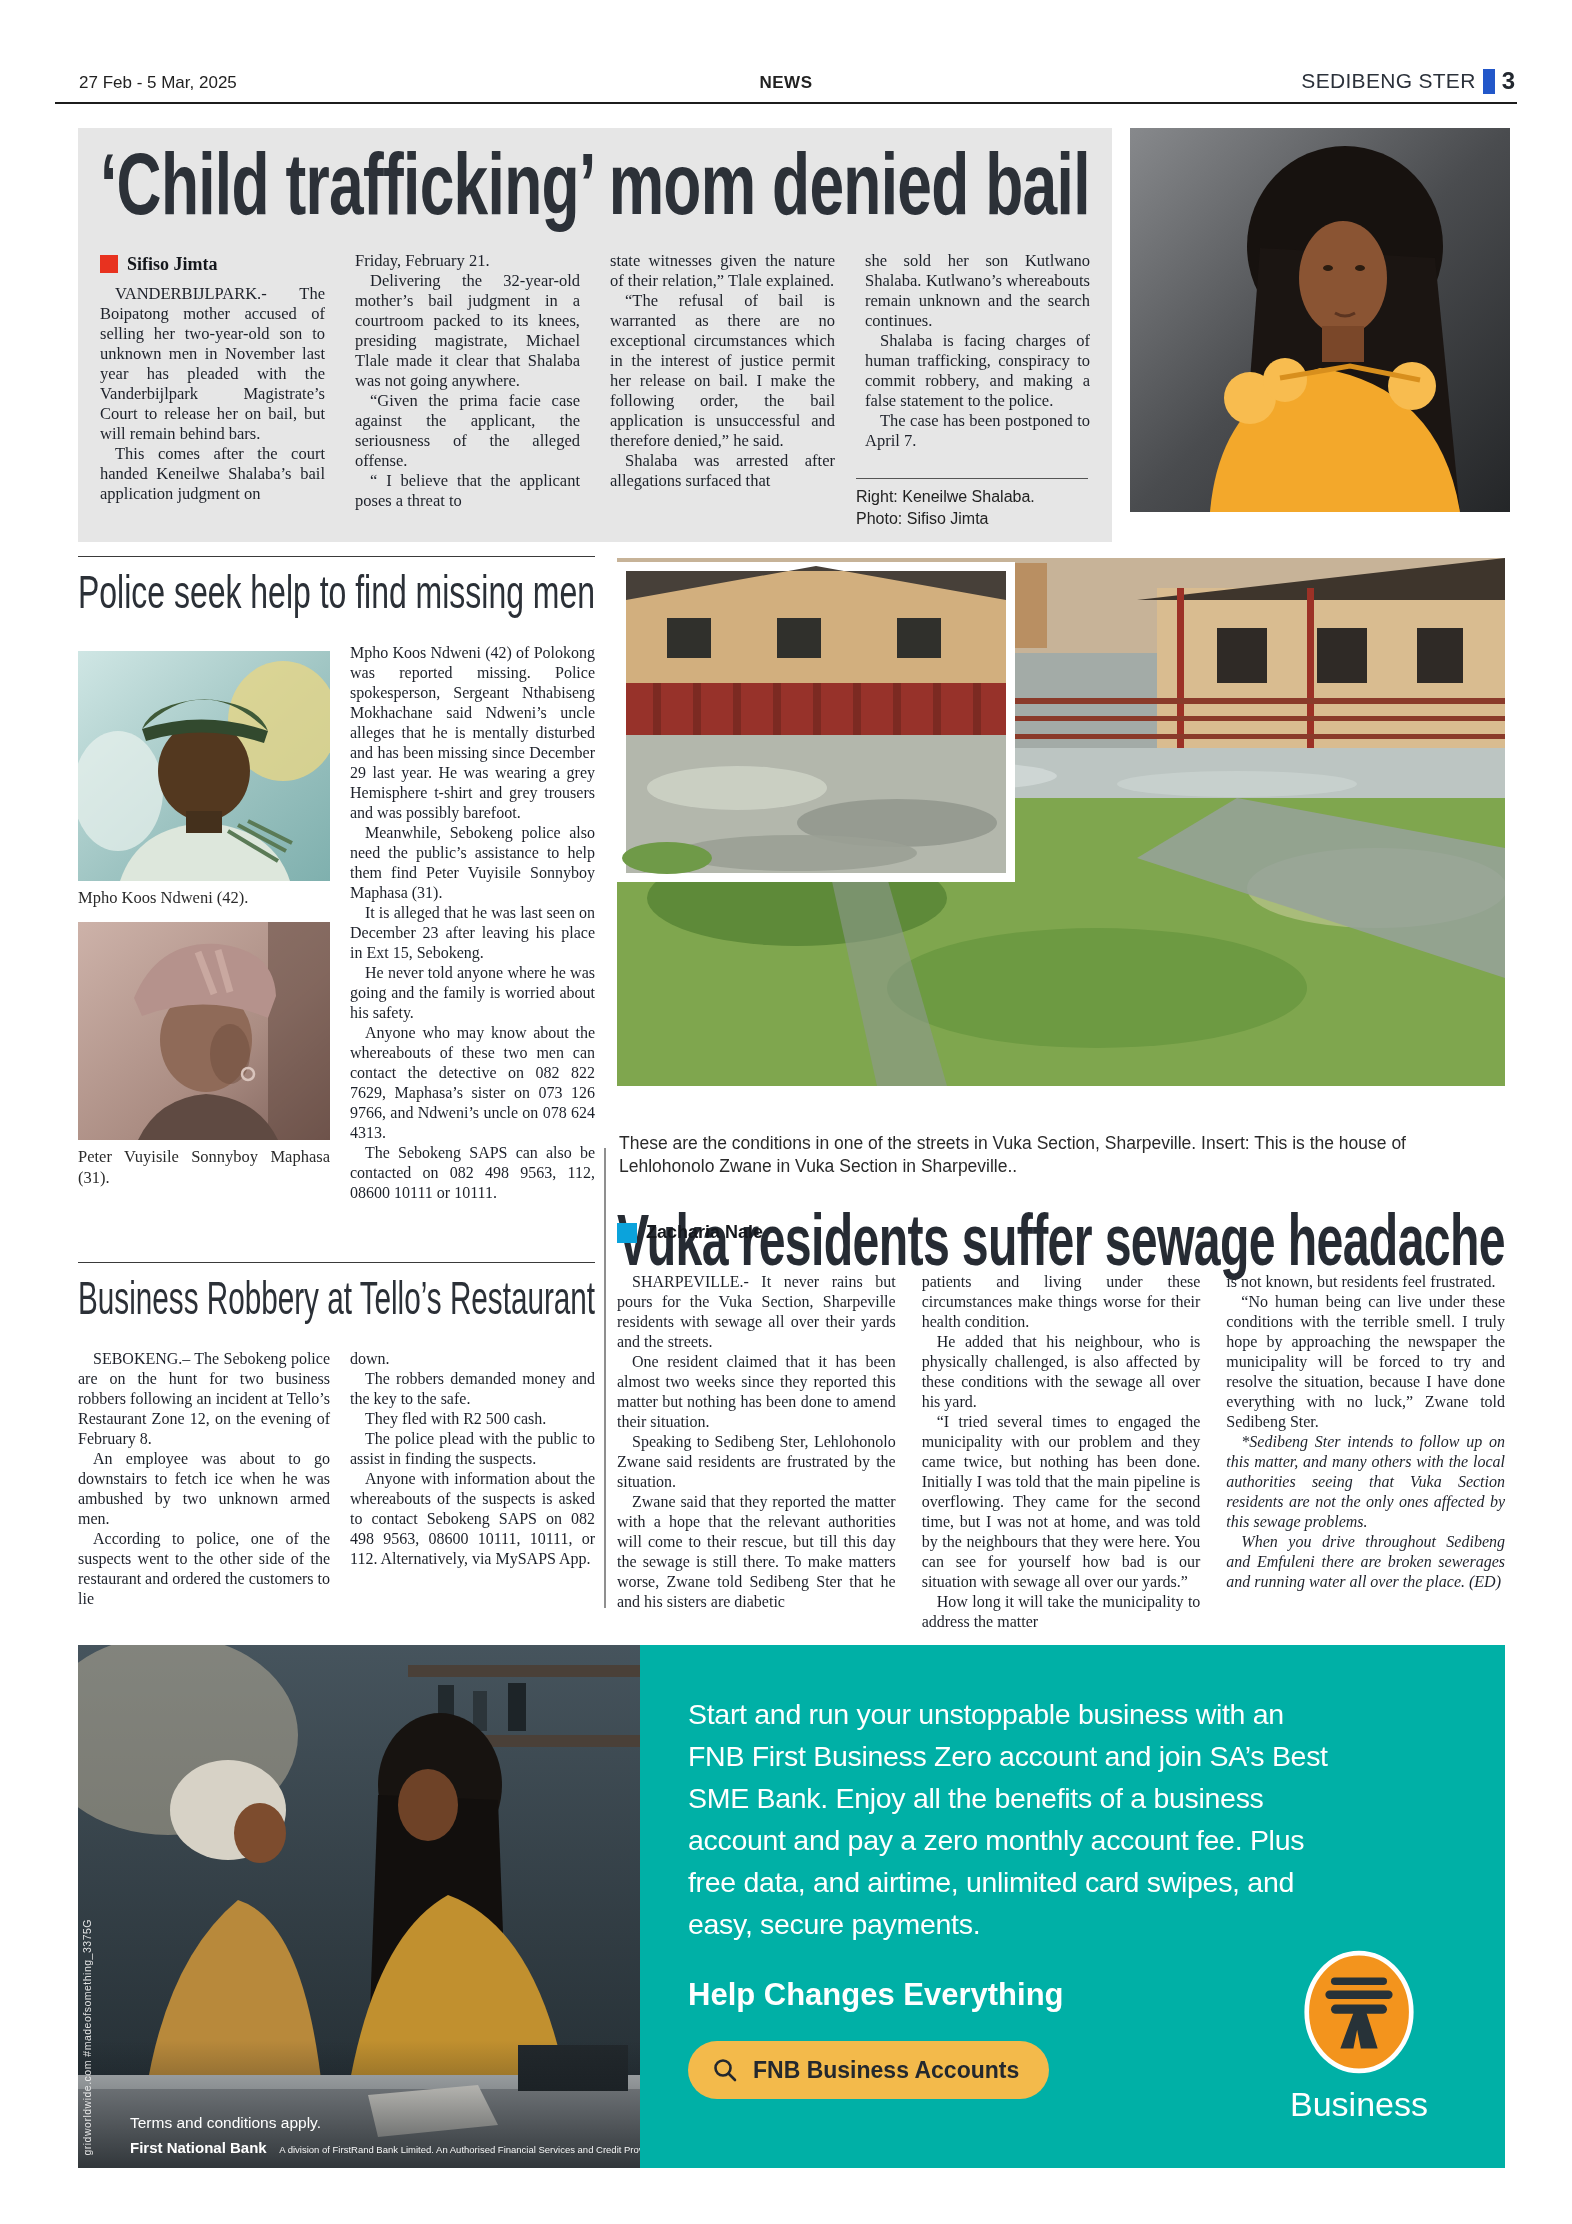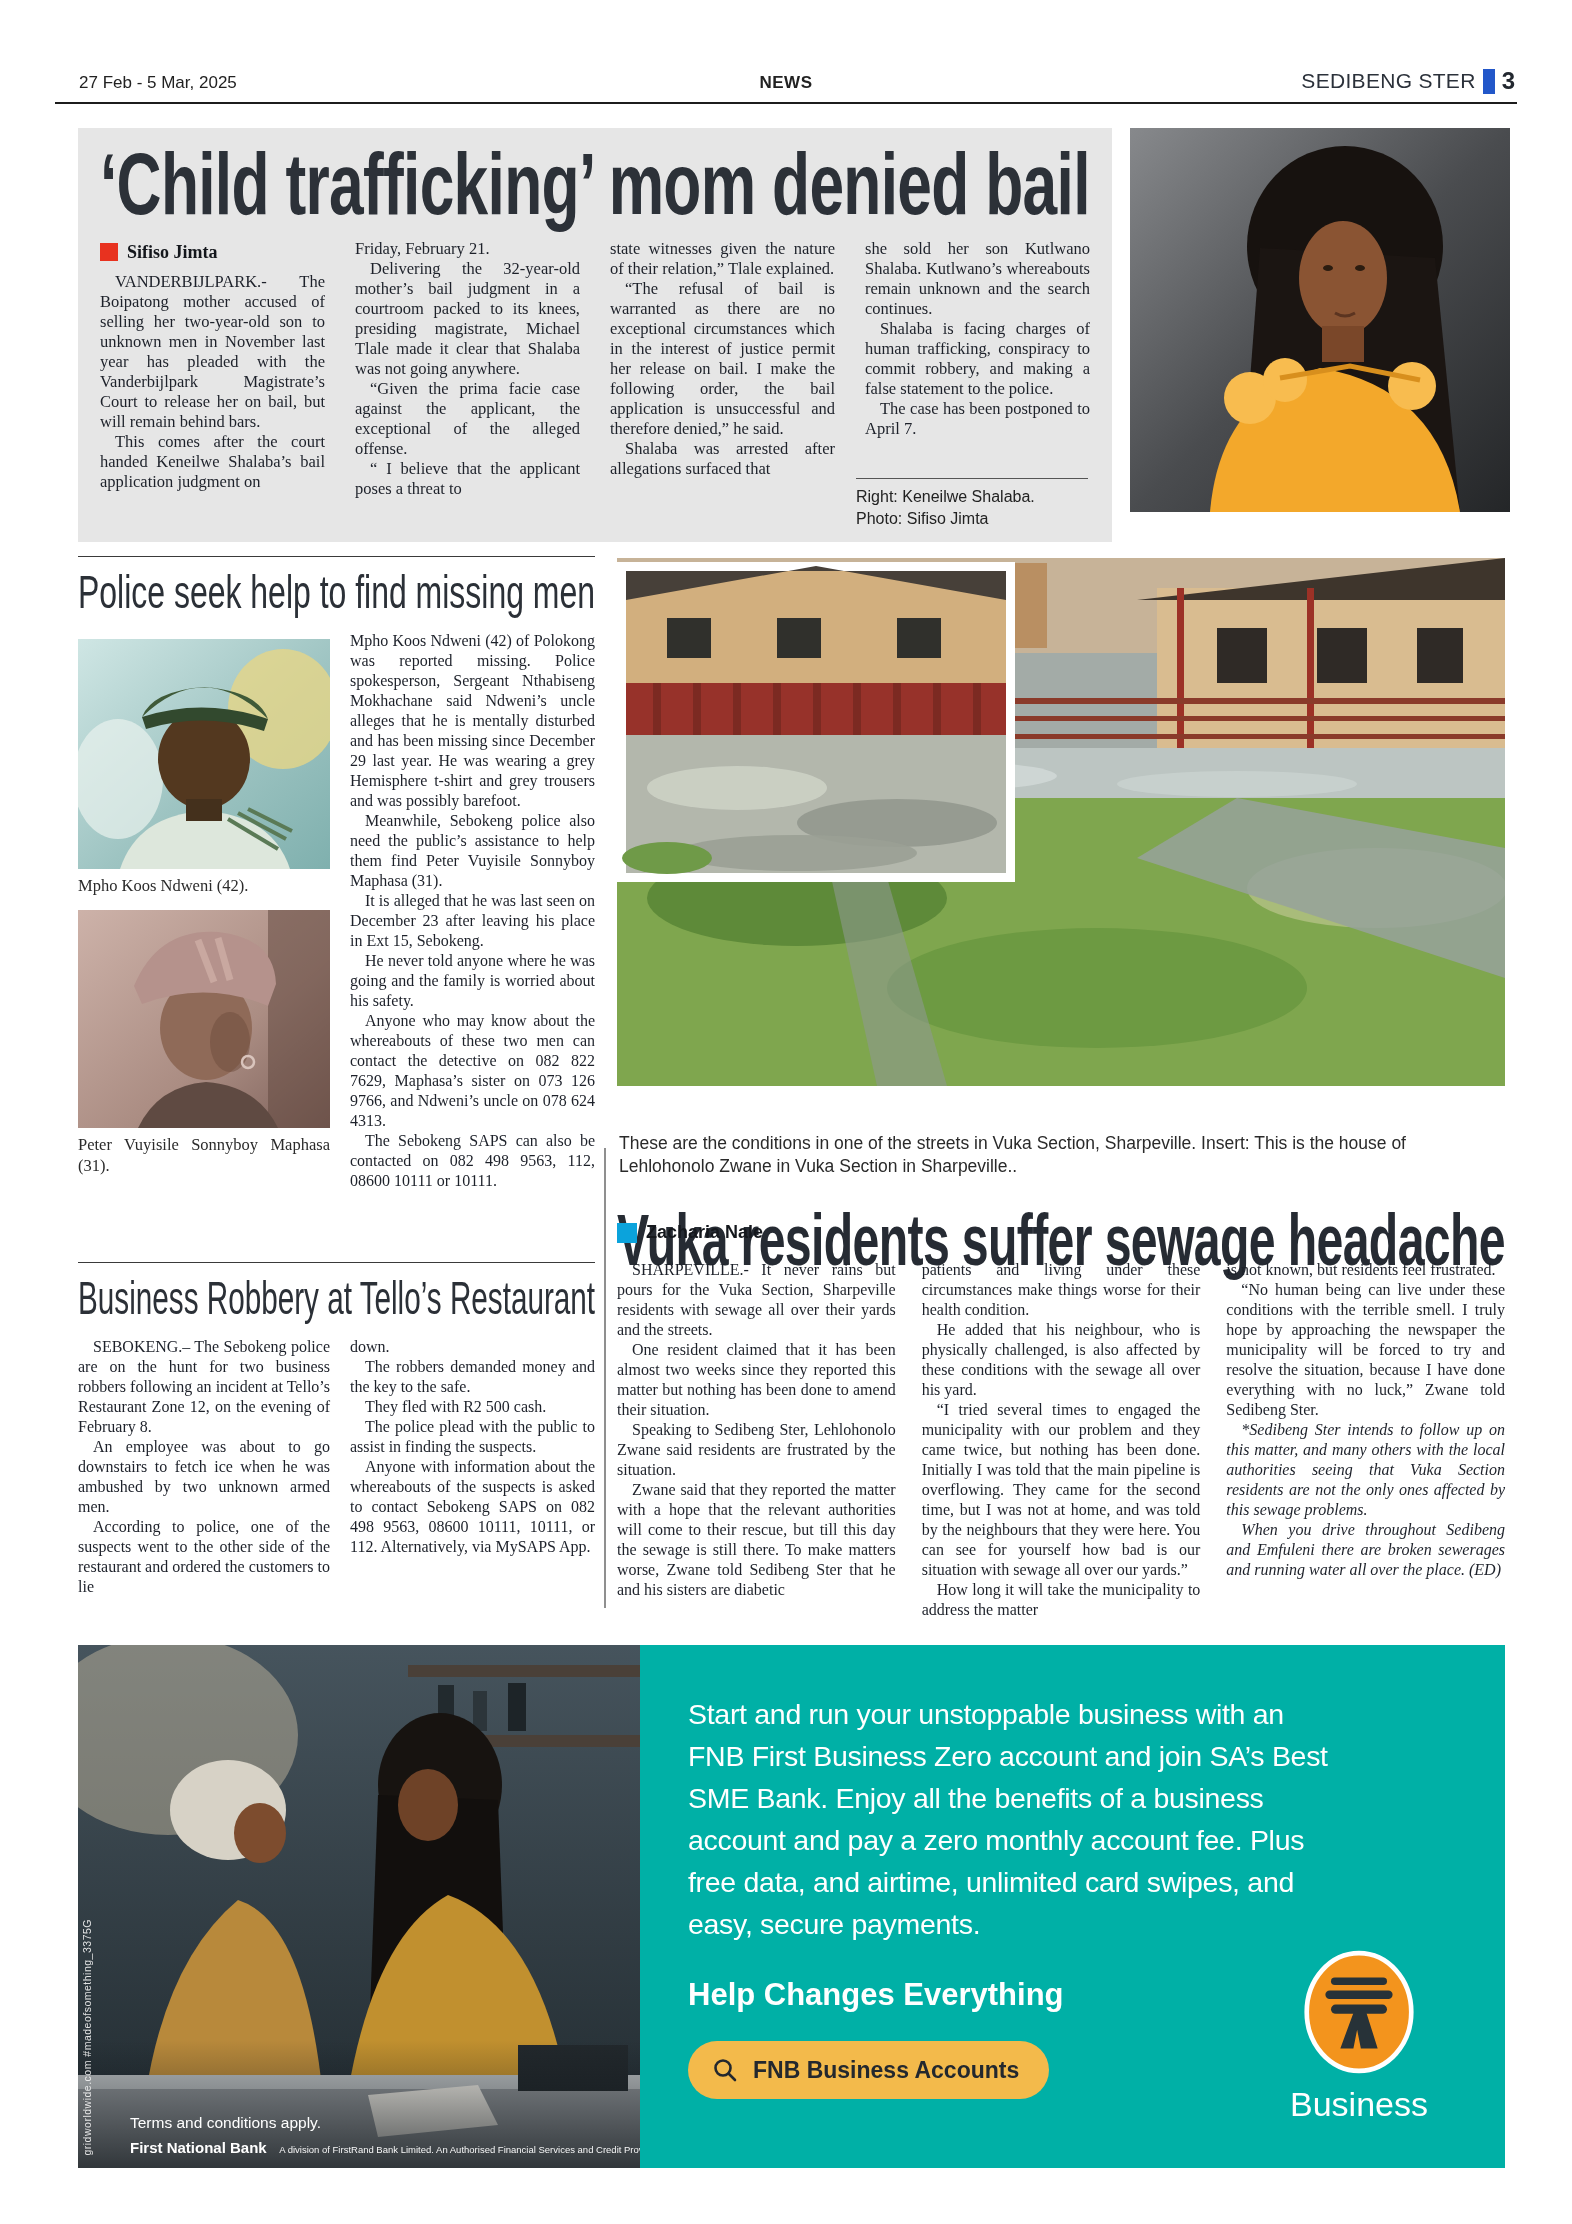--- a/index.html
+++ b/index.html
@@ -8,21 +8,21 @@
   
   .hdr{position:absolute;left:55px;right:55px;top:56px;height:46px;border-bottom:2.5px solid #1c1c1c;font-size:17px;color:#222;}
   .hdr-date{position:absolute;left:24px;bottom:9px;}
   .hdr-news{position:absolute;left:50%;transform:translateX(-50%);bottom:9px;font-weight:bold;letter-spacing:.5px;}
   .hdr-mast{position:absolute;right:2px;bottom:7px;display:flex;align-items:center;gap:7px;}
   .mast-name{font-size:21px;color:#2b313a;letter-spacing:.3px;}
   .mast-sq{width:12px;height:25px;background:#2257c9;}
   .mast-pg{font-weight:bold;font-size:24px;color:#232830;}
   
   .fitx{display:inline-block;white-space:nowrap;transform-origin:0 50%;}
-  .copy{font-family:"Liberation Serif",serif;font-size:16px;line-height:20px;color:#1d212a;text-align:justify;}
+  .copy{font-family:"Liberation Serif",serif;font-size:16px;line-height:20px;color:#1d212a;text-align:justify;margin-top:12px;}
   .copy p{margin:0;}
   .ind{text-indent:15px;}
   .byline{display:flex;align-items:center;gap:9px;font-weight:bold;font-size:18px;color:#14171c;}
   .bsq{width:18px;height:18px;flex:none;}
   .italic{font-style:italic;}
   .pcap{font-size:16.5px;color:#2b2b2b;line-height:21px;margin:6px 0 14px;}
   
   .leadbox{position:absolute;left:78px;top:128px;width:1034px;height:414px;background:#e6e6e6;
            padding:11px 22px;box-sizing:border-box;}
   .leadhead{color:#2c3138;font-weight:bold;font-size:88px;line-height:.98;margin:2px 0 12px;letter-spacing:-1px;}
@@ -93,21 +93,21 @@
         <div class="byline lead-byline">
           <span class="bsq" style="background:#e8321f"></span>
           <span>Sifiso Jimta</span>
         </div>
         <p class="ind">VANDERBIJLPARK.- The Boipatong mother accused of selling her two-year-old son to unknown men in November last year has pleaded with the Vanderbijlpark Magistrate’s Court to release her on bail, but will remain behind bars.</p>
         <p class="ind">This comes after the court handed Keneilwe Shalaba’s bail application judgment on</p>
       </div>
       <div class="col copy">
         <p>Friday, February 21.</p>
         <p class="ind">Delivering the 32-year-old mother’s bail judgment in a courtroom packed to its knees, presiding magistrate, Michael Tlale made it clear that Shalaba was not going anywhere.</p>
-        <p class="ind">“Given the prima facie case against the applicant, the exceptional of the alleged offense.</p>
+        <p class="ind">“Given the prima facie case against the applicant, the seriousness of the alleged offense.</p>
         <p class="ind">“ I believe that the applicant poses a threat to</p>
       </div>
       <div class="col copy">
         <p>state witnesses given the nature of their relation,” Tlale explained.</p>
         <p class="ind">“The refusal of bail is warranted as there are no exceptional circumstances which in the interest of justice permit her release on bail. I make the following order, the bail application is unsuccessful and therefore denied,” he said.</p>
         <p class="ind">Shalaba was arrested after allegations surfaced that</p>
       </div>
       <div class="col copy">
         <p>she sold her son Kutlwano Shalaba. Kutlwano’s whereabouts remain unknown and the search continues.</p>
         <p class="ind">Shalaba is facing charges of human trafficking, conspiracy to commit robbery, and making a false statement to the police.</p>

